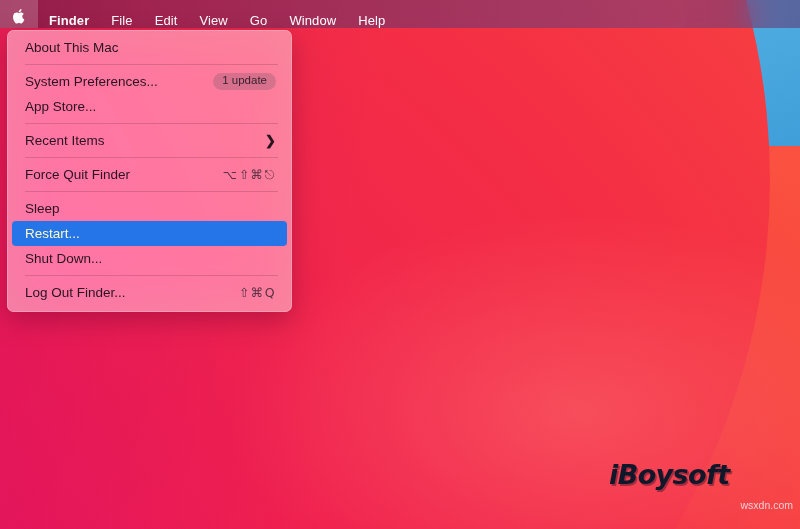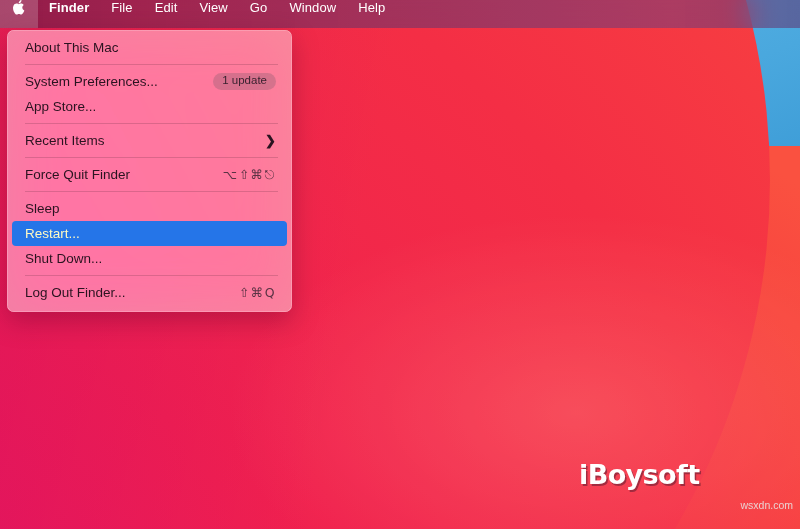--- a/index.html
+++ b/index.html
@@ -52,21 +52,21 @@
         rgba(96,26,68,.62) 0%,
         rgba(110,36,80,.60) 18%,
         rgba(104,52,104,.58) 45%,
         rgba(104,60,118,.58) 66%,
         rgba(118,62,122,.58) 84%,
         rgba(96,58,118,.60) 100%);
     backdrop-filter:blur(14px);
     z-index:20;
   }
   .mb-item {
-    height:28px; display:flex; align-items:flex-start;
+    height:28px; display:flex; align-items:flex-end;
     padding:0 11px;
     color:#ffffff; font-size:13px; letter-spacing:.1px;
     white-space:nowrap;
   }
   .mb-item.apple { padding:0 13px 0 12px; }
   .mb-item.active { background:rgba(255,255,255,.20); }
   .mb-item.bold { font-weight:bold; }
   .apple-glyph { font-size:16px; line-height:1; position:relative; top:-1px; }
 
   
@@ -111,24 +111,24 @@
     line-height:1;
   }
   .separator {
     height:1px;
     margin:4px 14px 4px 18px;
     background:rgba(90,40,60,.22);
   }
 
   
   #iboysoft {
-    position:absolute; left:579px; top:459px;
+    position:absolute; left:609px; top:459px;
     font-family:"DejaVu Sans", sans-serif;
-    font-size:27px; font-weight:bold; 
-    color:#ffffff; letter-spacing:-.6px;
+    font-size:27px; font-weight:bold; font-style:italic;
+    color:#0f172a; letter-spacing:-.6px;
     text-shadow:1.5px 1.5px 0 rgba(60,20,40,.45);
     z-index:15;
   }
   #wsxdn {
     position:absolute; right:7px; bottom:18px;
     font-size:10.5px; color:#e9dcdc; opacity:.92;
     z-index:15;
   }
 </style>
 </head>

